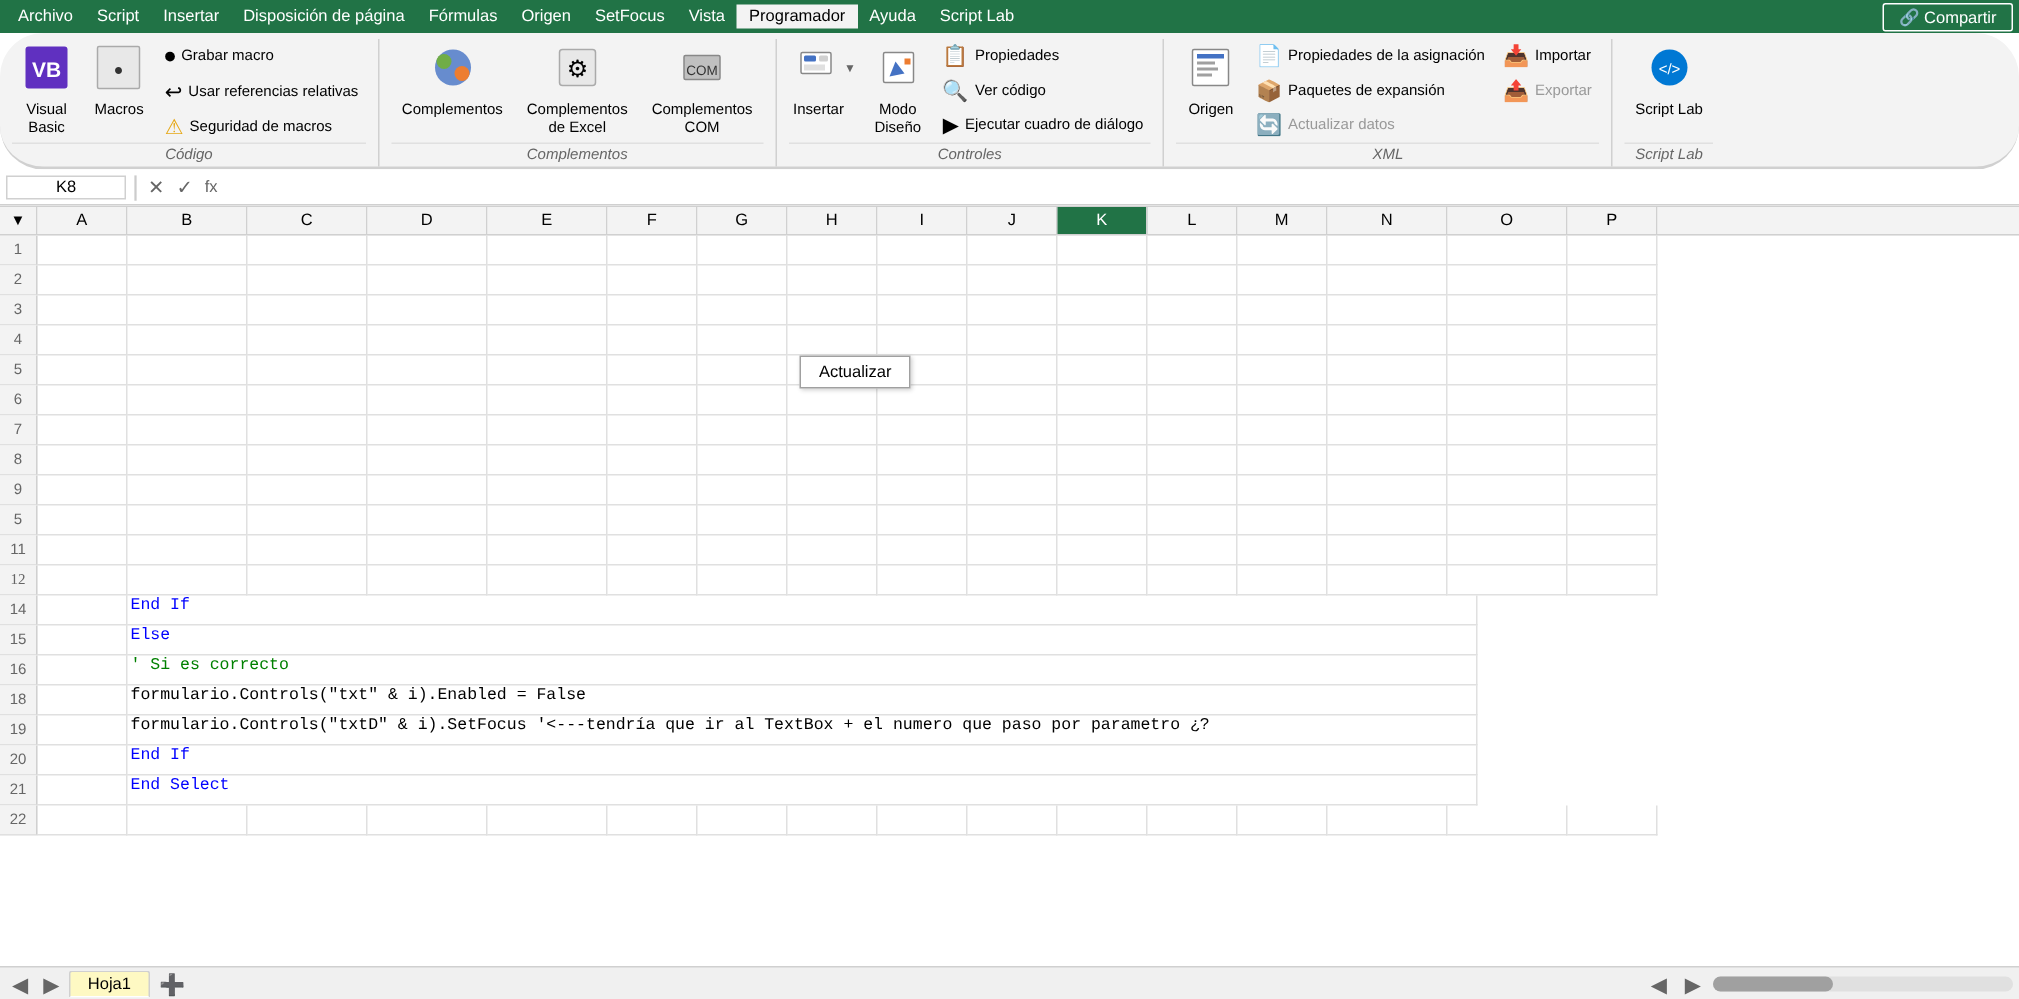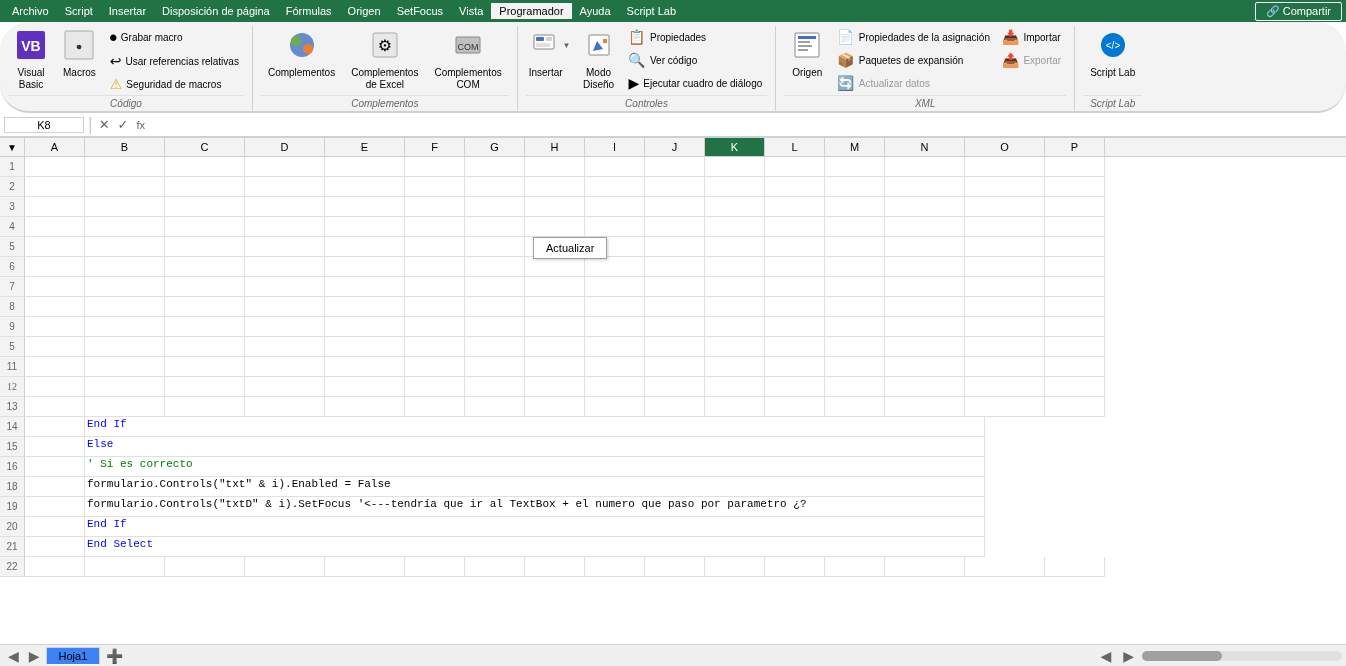--- a/index.html
+++ b/index.html
@@ -102,21 +102,21 @@
 
     
     .sheet-tabs {
       display: flex; align-items: center; background: #f0f0f0;
       border-top: 1px solid #d0d0d0; height: 22px; padding: 0 4px; gap: 2px;
     }
     .sheet-tab {
       padding: 2px 12px; background: #217346; color: #fff; border: 1px solid #d0d0d0;
       font-size: 11px; cursor: pointer; border-radius: 2px 2px 0 0;
     }
-    .sheet-tab.active { background: #3b82f6; color: #000; border-bottom: 1px solid #fff; }
+    .sheet-tab.active { background: #fef9c3; color: #000; border-bottom: 1px solid #fff; }
     .sheet-add { background: none; border: none; cursor: pointer; font-size: 14px; color: #666; padding: 0 4px; }
 
     
     .status-bar {
       display: flex; align-items: center; background: #217346; color: #fff;
       height: 22px; padding: 0 8px; font-size: 10px; gap: 8px;
     }
 
     
     .btn-popup {
@@ -592,39 +592,20 @@
               <div class="cell" style="width: 60px; min-width: 60px;"></div>
               <div class="cell" style="width: 60px; min-width: 60px;"></div>
               <div class="cell" style="width: 60px; min-width: 60px;"></div>
               <div class="cell" style="width: 60px; min-width: 60px;"></div>
               <div class="cell" style="width: 60px; min-width: 60px;"></div>
               <div class="cell" style="width: 80px; min-width: 80px;"></div>
               <div class="cell" style="width: 80px; min-width: 80px;"></div>
               <div class="cell" style="width: 60px; min-width: 60px;"></div>
             </div>
             <div class="grid-row" style="height: 20px; display: flex;">
-              <div class="row-num" style="min-width: 25px;">13</div>
-              <div class="cell" style="width: 60px; min-width: 60px;"></div>
-              <div class="cell" style="width: 80px; min-width: 80px;"></div>
-              <div class="cell" style="width: 80px; min-width: 80px;"></div>
-              <div class="cell" style="width: 80px; min-width: 80px;"></div>
-              <div class="cell" style="width: 80px; min-width: 80px;"></div>
-              <div class="cell" style="width: 60px; min-width: 60px;"></div>
-              <div class="cell" style="width: 60px; min-width: 60px;"></div>
-              <div class="cell" style="width: 60px; min-width: 60px;"></div>
-              <div class="cell" style="width: 60px; min-width: 60px;"></div>
-              <div class="cell" style="width: 60px; min-width: 60px;"></div>
-              <div class="cell" style="width: 60px; min-width: 60px;"></div>
-              <div class="cell" style="width: 60px; min-width: 60px;"></div>
-              <div class="cell" style="width: 60px; min-width: 60px;"></div>
-              <div class="cell" style="width: 80px; min-width: 80px;"></div>
-              <div class="cell" style="width: 80px; min-width: 80px;"></div>
-              <div class="cell" style="width: 60px; min-width: 60px;"></div>
-            </div>
-            <div class="grid-row" style="height: 20px; display: flex;">
               <div class="row-num" style="min-width: 25px;">14</div>
               <div class="cell" style="width: 60px; min-width: 60px;"></div>
               <div class="cell" style="width: 900px; min-width: 900px;"><span style="font-family: &quot;Courier New&quot;, monospace; font-size: 11px; white-space: nowrap; color: rgb(0, 0, 255);">            End If</span></div>
             </div>
             <div class="grid-row" style="height: 20px; display: flex;">
               <div class="row-num" style="min-width: 25px;">15</div>
               <div class="cell" style="width: 60px; min-width: 60px;"></div>
               <div class="cell" style="width: 900px; min-width: 900px;"><span style="font-family: &quot;Courier New&quot;, monospace; font-size: 11px; white-space: nowrap; color: rgb(0, 0, 255);">        Else</span></div>
             </div>
             <div class="grid-row" style="height: 20px; display: flex;">

